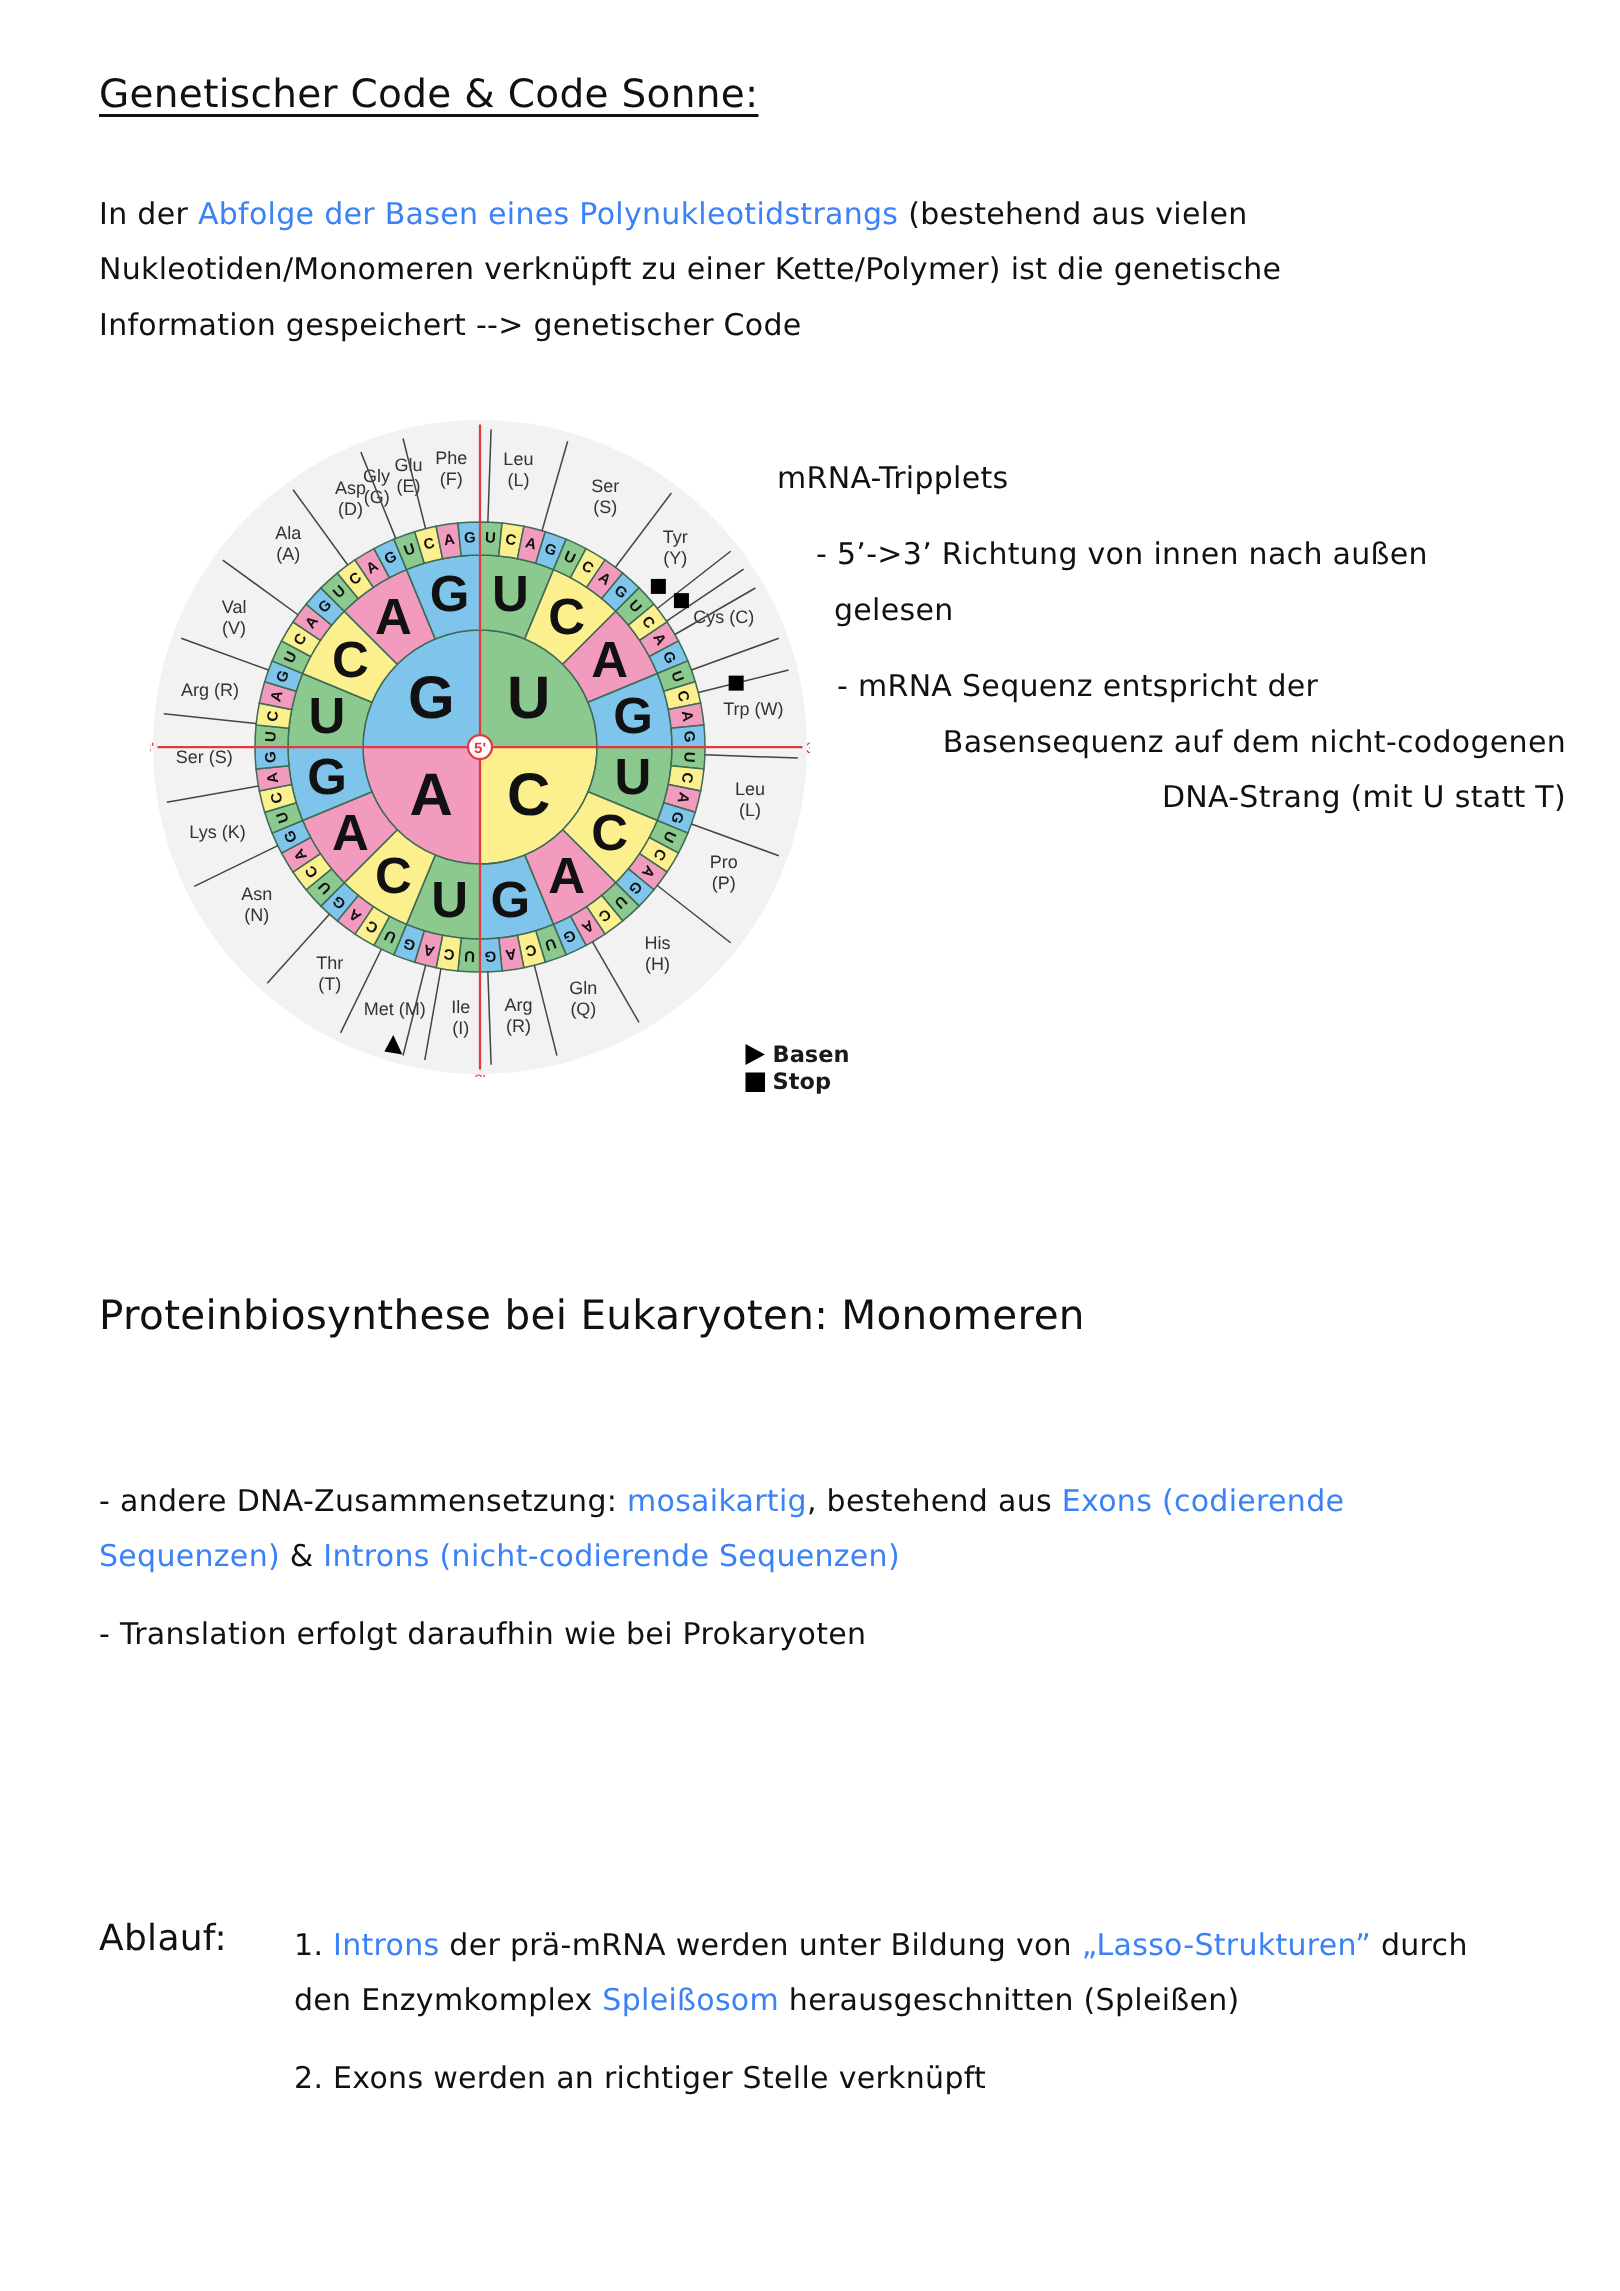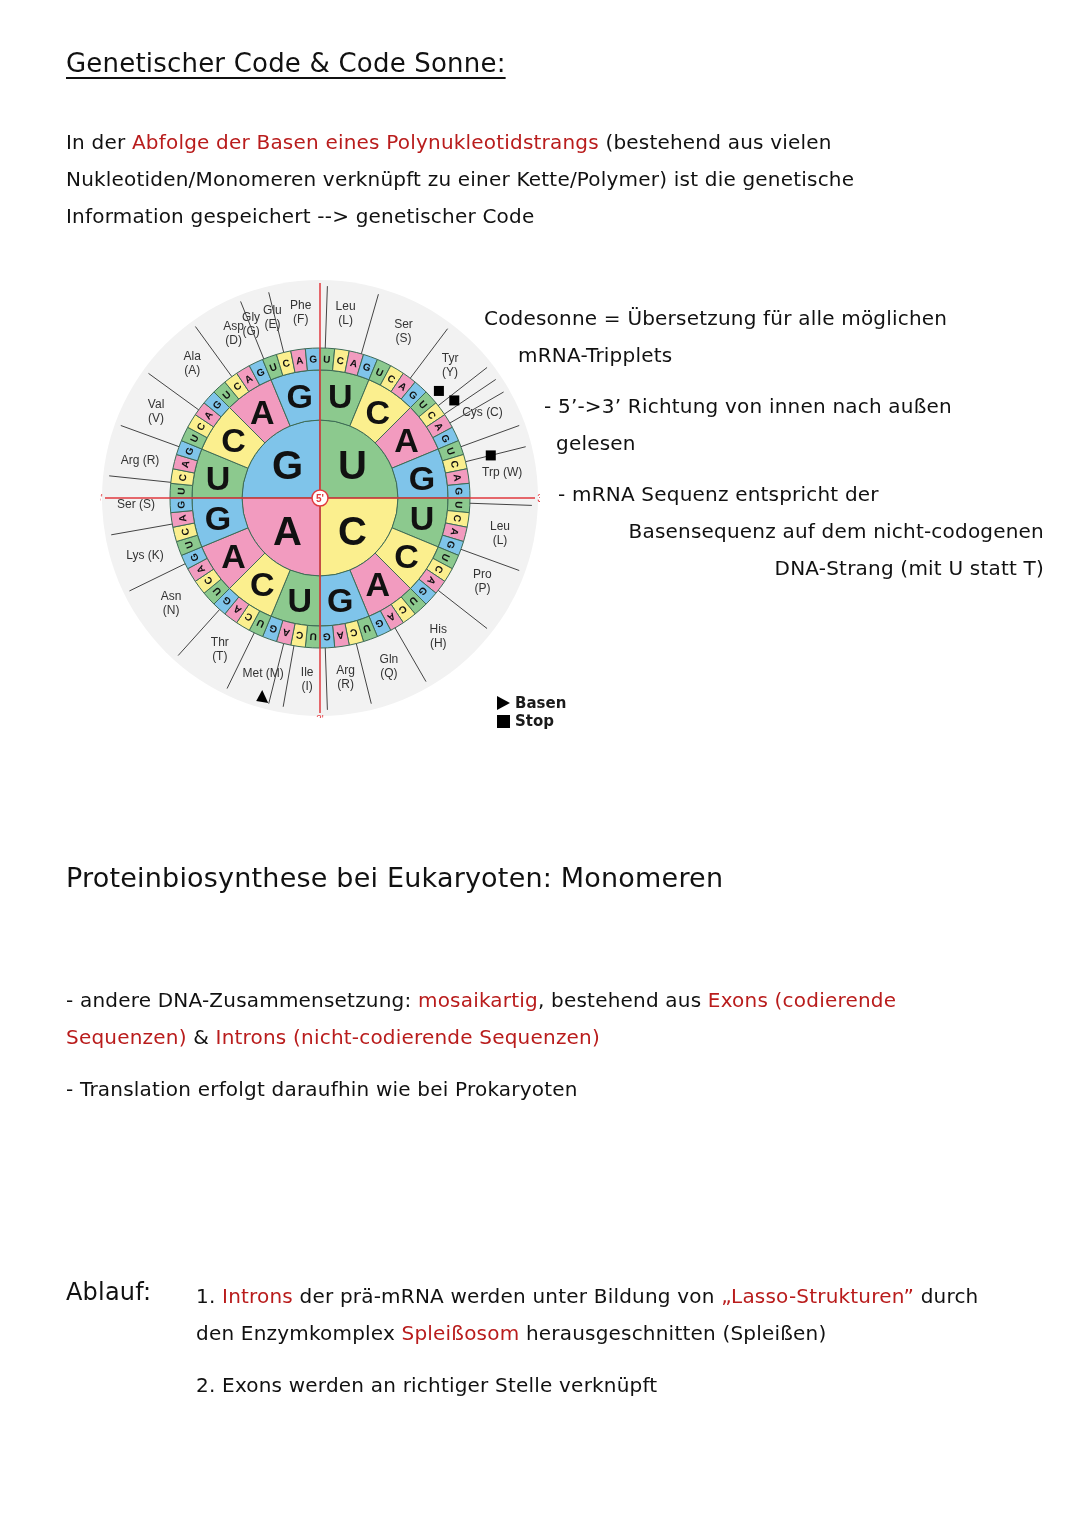--- a/index.html
+++ b/index.html
@@ -1,19 +1,19 @@
 <!DOCTYPE html>
 <html><head>
 <meta charset="utf-8">
 <style>
   html, body { margin: 0; padding: 0; background: #ffffff; }
   body { width: 1080px; height: 1527px; position: relative; overflow: hidden;
          font-family: "DejaVu Sans", sans-serif; color: #1a1a1a; }
   .hand { font-family: "DejaVu Sans", sans-serif; font-size: 20px; letter-spacing: 0.2px; color: #111; }
-  .pink { color: #b91c1c; margin-top: 32px; }
+  .pink { color: #3b82f6; margin-top: 32px; }
   .abs { position: absolute; }
   .title1 { left: 66px; top: 48px; font-size: 26px; text-decoration: underline; text-underline-offset: 5px; }
   .para { left: 66px; top: 124px; width: 900px; line-height: 37px; font-size: 20px; }
   .side { left: 484px; top: 300px; width: 560px; font-size: 20px; line-height: 37px; }
   .side .l1 { display: block; }
   .side .l2 { display: block; padding-left: 34px; }
   .side .b1 { display: block; padding-left: 60px; margin-top: 14px; }
   .side .b1b { display: block; padding-left: 72px; }
   .side .b2 { display: block; padding-left: 74px; margin-top: 14px; }
   .side .b2b, .side .b2c { display: block; padding-left: 74px; text-align: right; }
@@ -286,21 +286,20 @@
       <line x1="0" y1="0" x2="0" y2="215" stroke="#e0393e" stroke-width="1.5"></line>
       <text x="0" y="225" font-size="10" fill="#e0393e" text-anchor="middle">3'</text>
       <line x1="0" y1="0" x2="-215" y2="0" stroke="#e0393e" stroke-width="1.5"></line>
       <text x="-221" y="4" font-size="10" fill="#e0393e" text-anchor="middle">3'</text>
       <circle r="8" fill="#fff" stroke="#e0393e" stroke-width="1.5"></circle>
       <text x="0" y="4" font-size="10" font-weight="bold" fill="#e0393e" text-anchor="middle">5'</text>
     </g>
 </svg>
 
 <div class="abs hand side">
-  <span class="l1">Codesonne = Übersetzung für alle möglichen</span>
   <span class="l2">mRNA-Tripplets</span>
   <span class="b1">- 5’-&gt;3’ Richtung von innen nach außen</span>
   <span class="b1b">gelesen</span>
   <span class="b2">- mRNA Sequenz entspricht der</span>
   <span class="b2b">Basensequenz auf dem nicht-codogenen</span>
   <span class="b2c">DNA-Strang (mit U statt T)</span>
 </div>
 
 <div class="abs legend">
   <div class="row">

